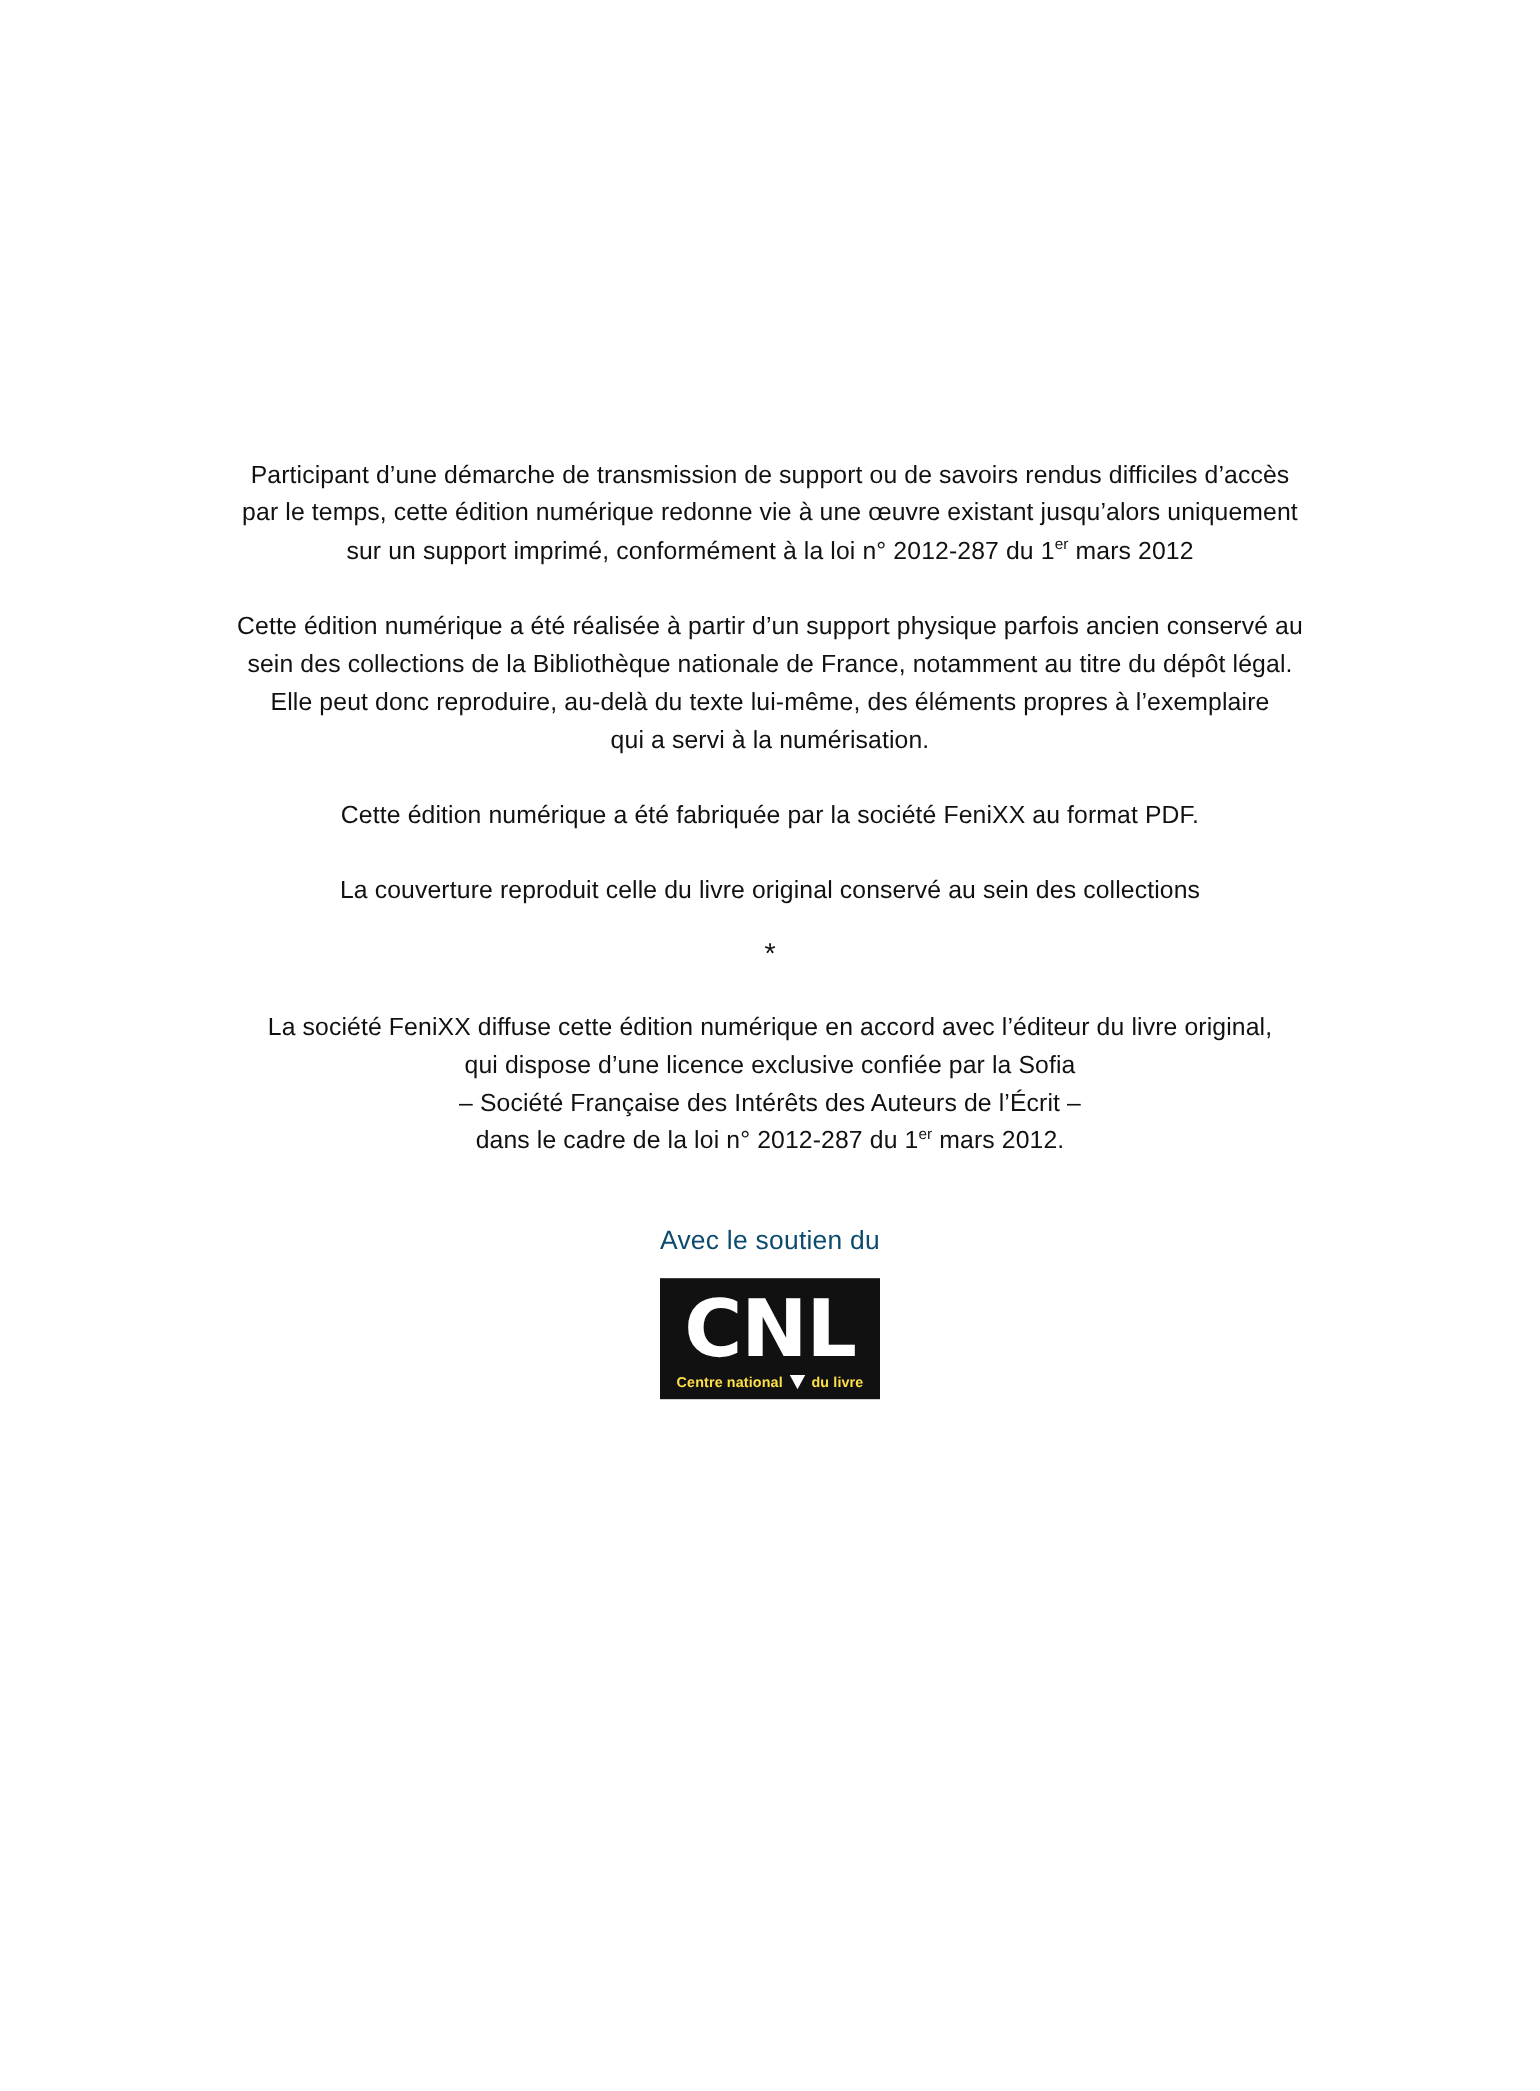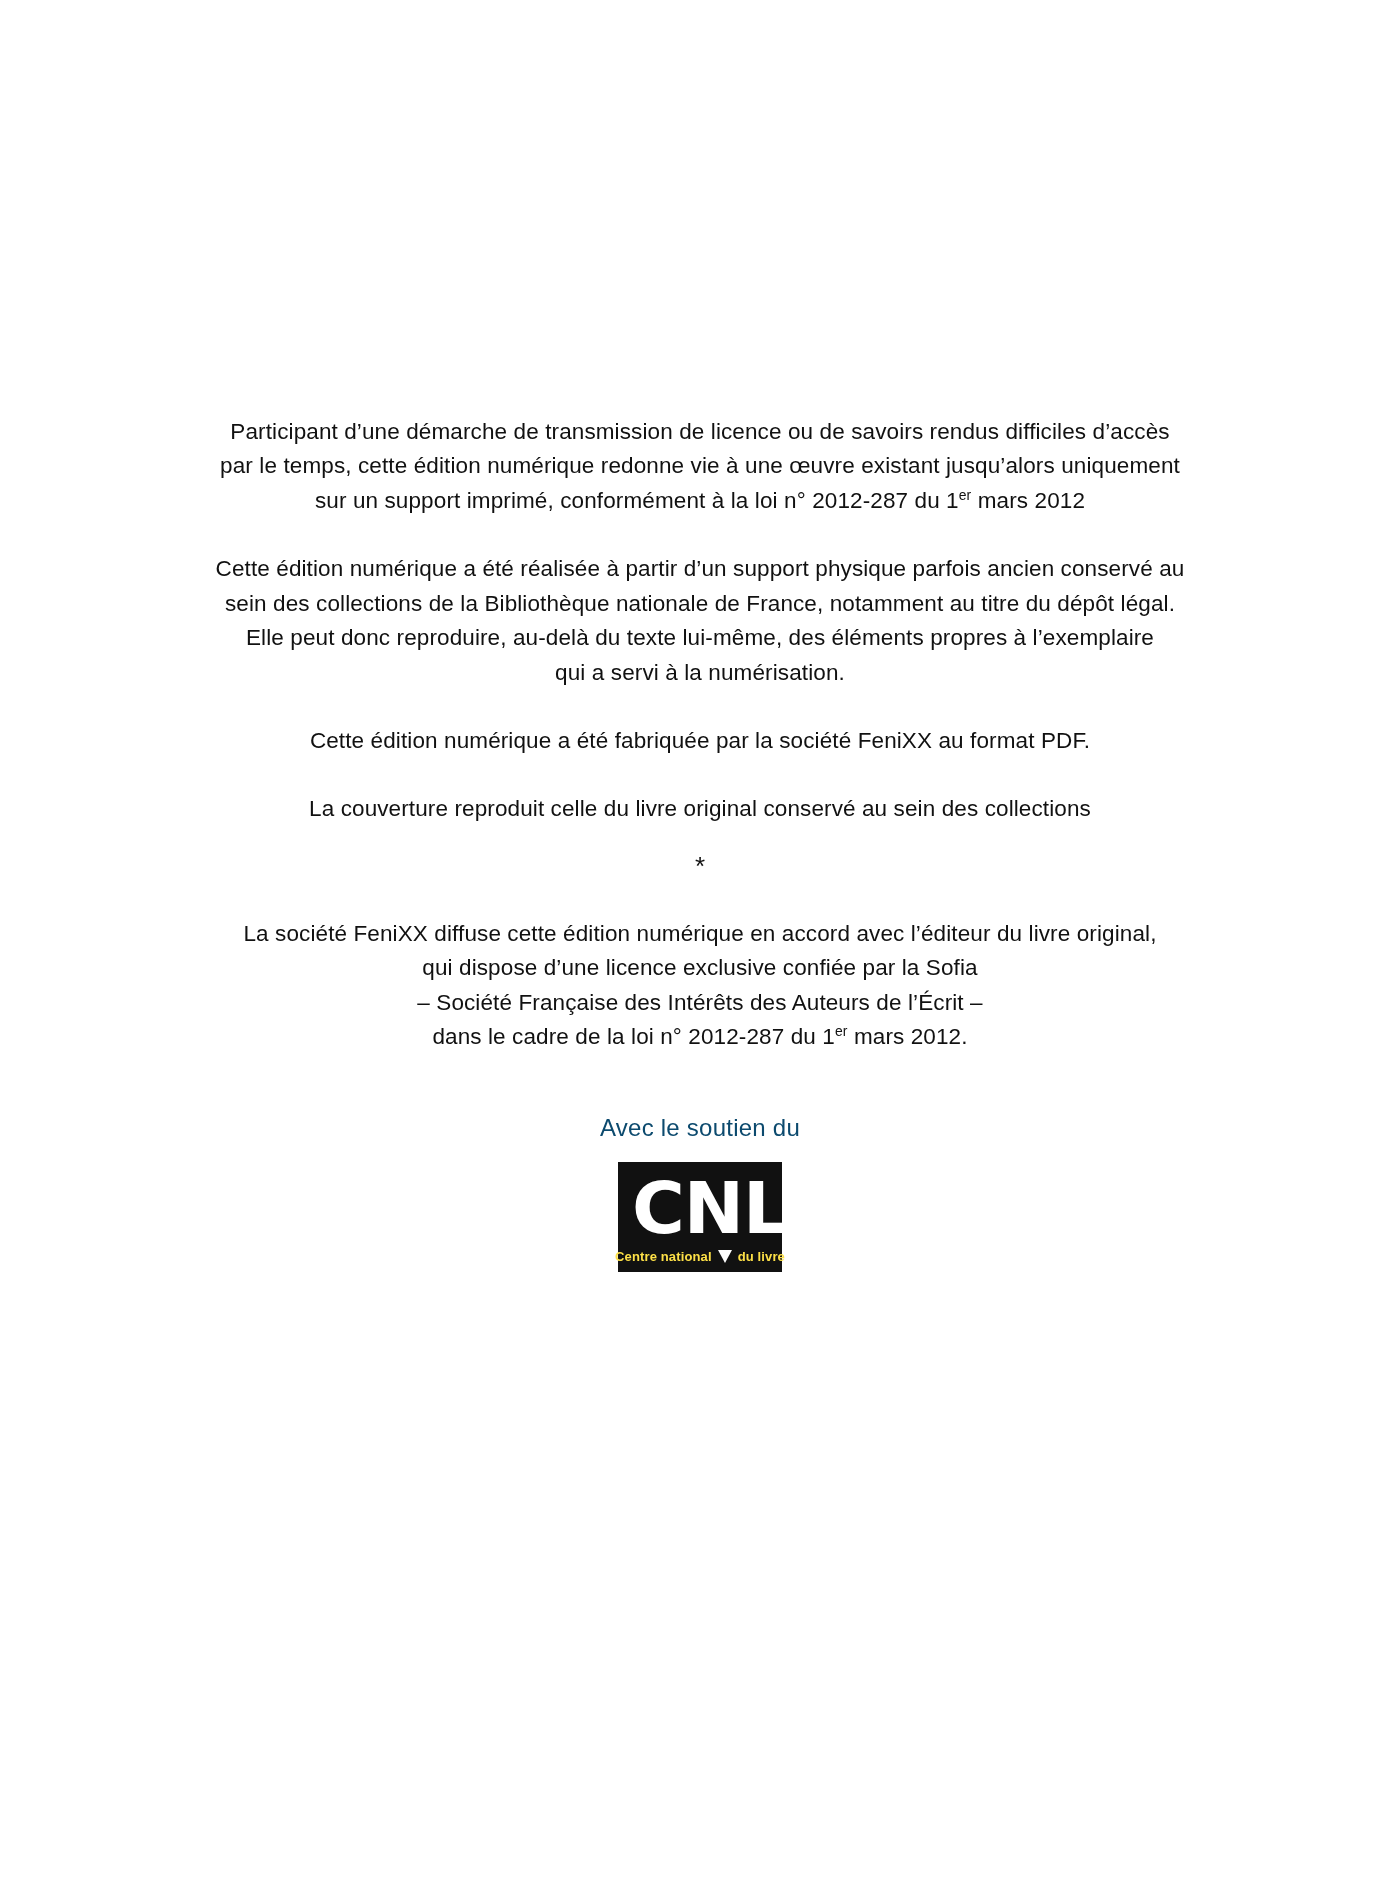--- a/index.html
+++ b/index.html
@@ -61,21 +61,21 @@
   .support-label {
     font-size: 24px;
     color: #0c4a6e;
     margin-bottom: 20px;
     letter-spacing: 0.01em;
   }
   
   .cnl-logo {
     display: inline-block;
     background: #111111;
-    width: 164px;
+    width: 200px;
     padding: 12px 14px 8px 14px;
     box-sizing: border-box;
     text-align: center;
   }
   .cnl-mark {
     display: block;
     font-family: "DejaVu Sans", sans-serif;
     font-weight: 700;
     font-size: 72px;
     line-height: 0.95;
@@ -105,21 +105,21 @@
     border-top: 13px solid #ffffff;
   }
 </style>
 </head>
 <body>
 
 <div class="page">
   <div class="content">
 
     <p class="para block-gap">
-      <span>Participant d’une démarche de transmission de licence ou de savoirs rendus difficiles d’accès</span><br>
+      <span>Participant d’une démarche de transmission de support ou de savoirs rendus difficiles d’accès</span><br>
       <span>par le temps, cette édition numérique redonne vie à une œuvre existant jusqu’alors uniquement</span><br>
       <span>sur un support imprimé, conformément à la loi n° 2012-287 du 1<sup>er</sup> mars 2012</span><br>
     </p>
 
     <p class="para block-gap">
       <span>Cette édition numérique a été réalisée à partir d’un support physique parfois ancien conservé au</span><br>
       <span>sein des collections de la Bibliothèque nationale de France, notamment au titre du dépôt légal.</span><br>
       <span>Elle peut donc reproduire, au-delà du texte lui-même, des éléments propres à l’exemplaire</span><br>
       <span>qui a servi à la numérisation.</span>
     </p>

